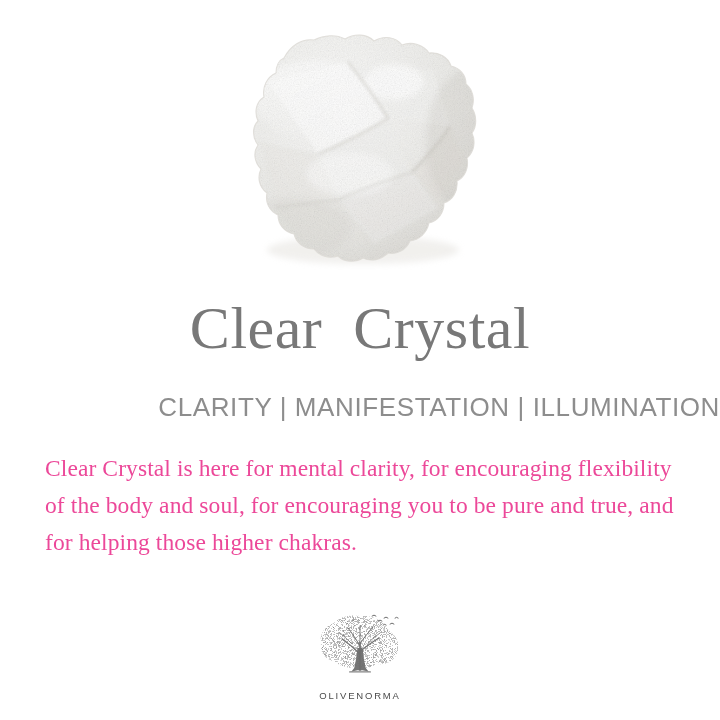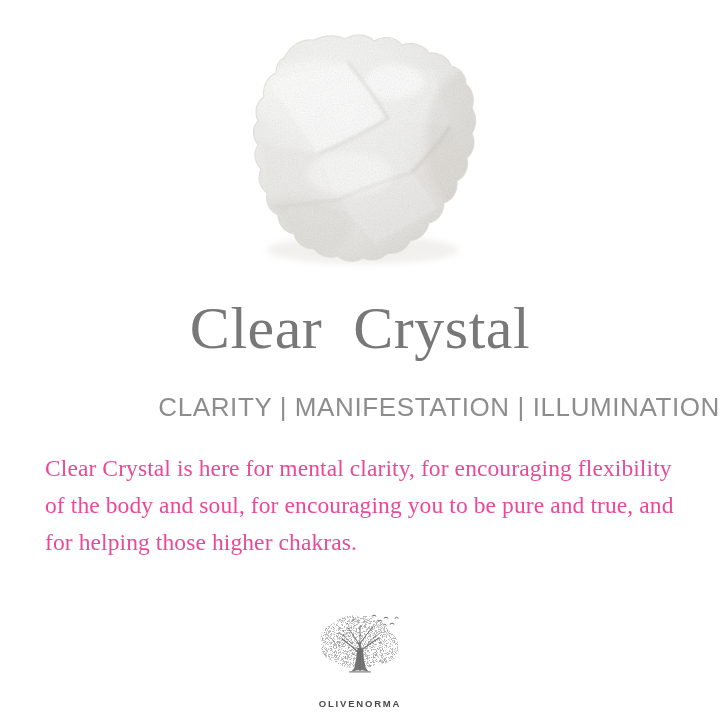--- a/index.html
+++ b/index.html
@@ -98,24 +98,24 @@
     text-align: center;
   }
   #brand-mark {
     display: block;
     margin: 0 auto;
     width: 92px;
     height: 66px;
   }
   #brand-name {
     display: block;
-    margin-top: 20px;
+    margin-top: 12px;
     font-family: "Liberation Sans", sans-serif;
     font-size: 9.5px;
-    font-weight: 700;
+    font-weight: 400;
     letter-spacing: 1.8px;
     color: #4a4a4a;
     white-space: pre;
   }
 </style>
 </head>
 <body>
 
 <div id="card">
 

